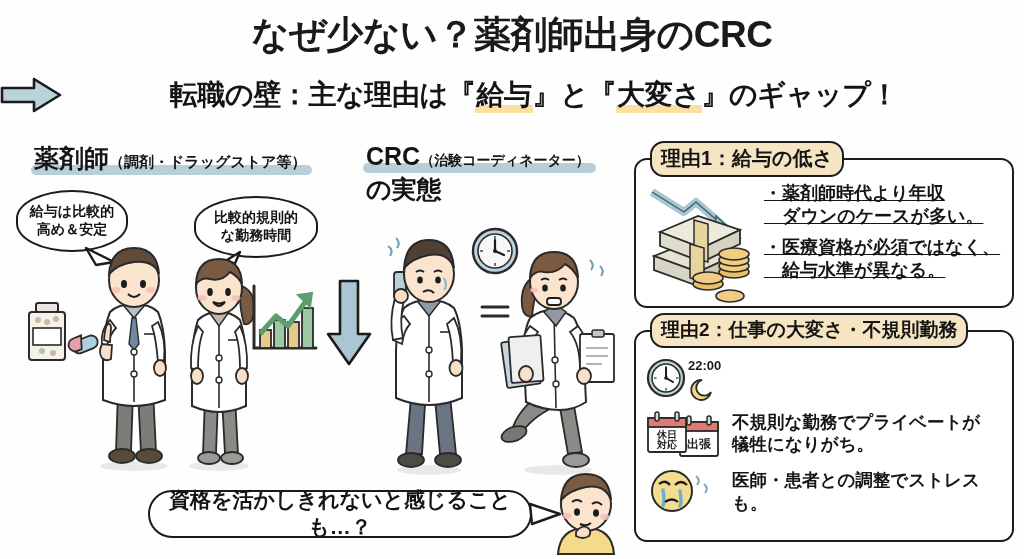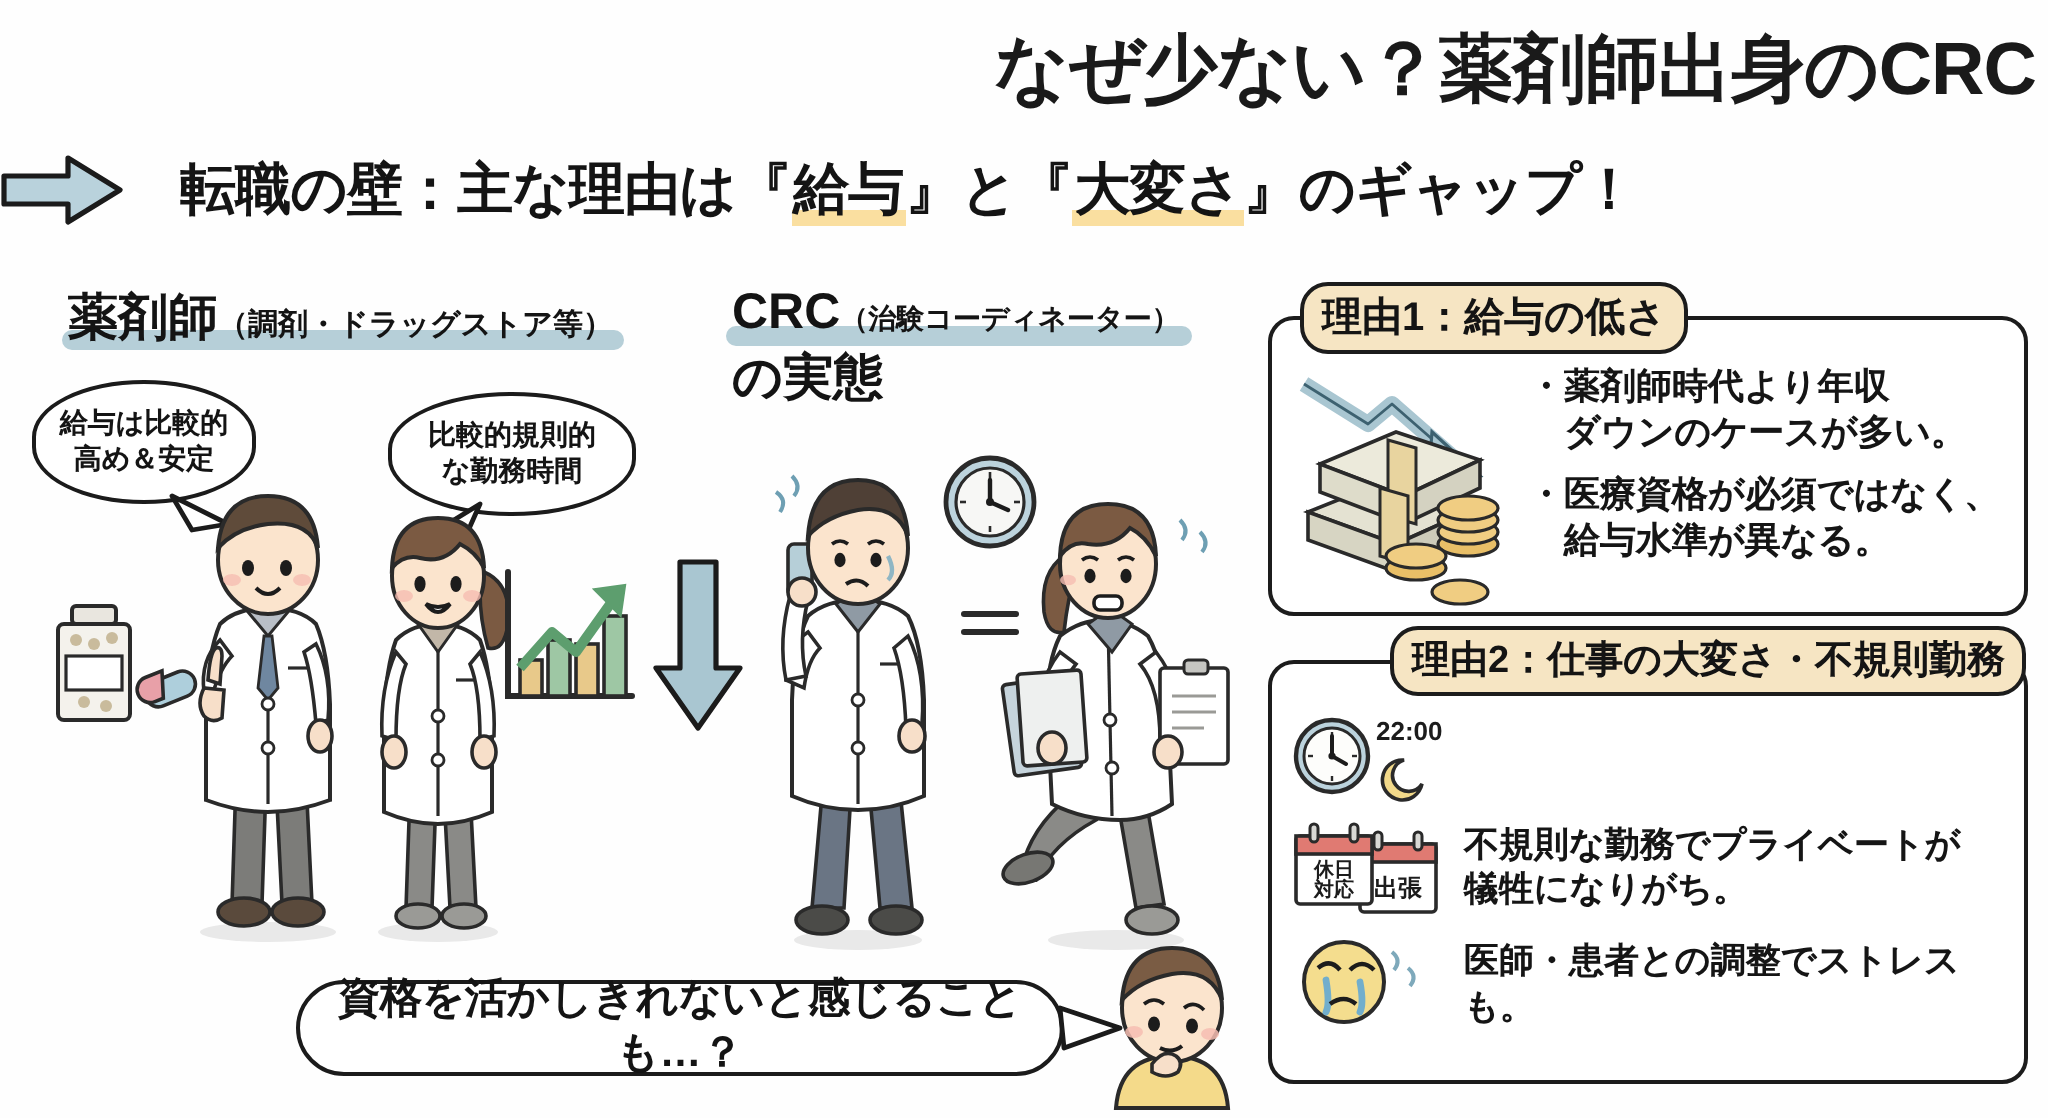--- a/index.html
+++ b/index.html
@@ -17,21 +17,21 @@
     position: relative;
     width: 1024px;
     height: 559px;
     background: #fefefe;
   }
 
   
   #title-row {
     position: absolute;
     top: 14px; left: 0; width: 1024px;
-    text-align: right;
+    text-align: center;
   }
   #title-text {
     display: inline-block;
     position: relative;
     font-size: 37px;
     font-weight: bold;
     color: #1a1a1a;
     letter-spacing: -0.5px;
     padding: 0 6px 2px 6px;
     line-height: 1.15;
@@ -46,22 +46,22 @@
     border-radius: 5px;
     z-index: -1;
   }
 
   
   #subtitle-row {
     position: absolute;
     top: 76px; left: 0; width: 898px;
     display: flex;
     align-items: center;
-    justify-content: flex-start;
-    gap: 28px;
+    justify-content: space-between;
+    gap: 1px;
   }
   #sub-arrow { width: 62px; height: 38px; flex: none; }
   #subtitle-text {
     font-size: 28px;
     font-weight: bold;
     color: #141414;
     letter-spacing: -0.4px;
     white-space: nowrap;
   }
   .hl-y {
@@ -158,21 +158,21 @@
     position: absolute;
     top: -19px; left: 14px;
     background: #f6e5c3;
     border: 2.5px solid #1c1c1c;
     border-radius: 14px;
     padding: 2px 9px 3px 9px;
     font-size: 20px; font-weight: bold; color: #141414;
     white-space: nowrap;
     z-index: 4;
   }
-  #panel2 .panel-label { font-size: 19px; margin-left: 45px; }
+  #panel2 .panel-label { font-size: 19px; }
 
   .panel-body {
     position: absolute;
     top: 16px; left: 0; right: 0; bottom: 0;
     display: flex;
   }
 
   .bullets { font-size: 18px; font-weight: bold; color: #151515; line-height: 1.30; }
   .bullets li { list-style: none; margin-bottom: 7px; }
 
@@ -475,21 +475,21 @@
           <ellipse cx="92" cy="94" rx="15" ry="6" fill="#e9bf67" stroke="#2a2a2a" stroke-width="1.6"></ellipse>
           <ellipse cx="92" cy="88" rx="15" ry="6" fill="#f0cd82" stroke="#2a2a2a" stroke-width="1.6"></ellipse>
           <ellipse cx="92" cy="82" rx="15" ry="6" fill="#f0cd82" stroke="#2a2a2a" stroke-width="1.6"></ellipse>
           <ellipse cx="92" cy="76" rx="15" ry="6" fill="#f0cd82" stroke="#2a2a2a" stroke-width="1.6"></ellipse>
           <ellipse cx="66" cy="106" rx="15" ry="6" fill="#e9bf67" stroke="#2a2a2a" stroke-width="1.6"></ellipse>
           <ellipse cx="66" cy="100" rx="15" ry="6" fill="#f0cd82" stroke="#2a2a2a" stroke-width="1.6"></ellipse>
           <ellipse cx="88" cy="118" rx="14" ry="6" fill="#f0cd82" stroke="#2a2a2a" stroke-width="1.6"></ellipse>
         </g>
       </svg>
 
-      <ul class="bullets" style="margin:6px 8px 0 2px;">
+      <ul class="bullets" style="margin:6px 8px 0 2px;text-decoration:underline;">
         <li>
           <div>・薬剤師時代より年収</div>
           <div>　ダウンのケースが多い。</div>
         </li>
         <li>
           <div>・医療資格が必須ではなく、</div>
           <div>　給与水準が異なる。</div>
         </li>
       </ul>
     </div>

